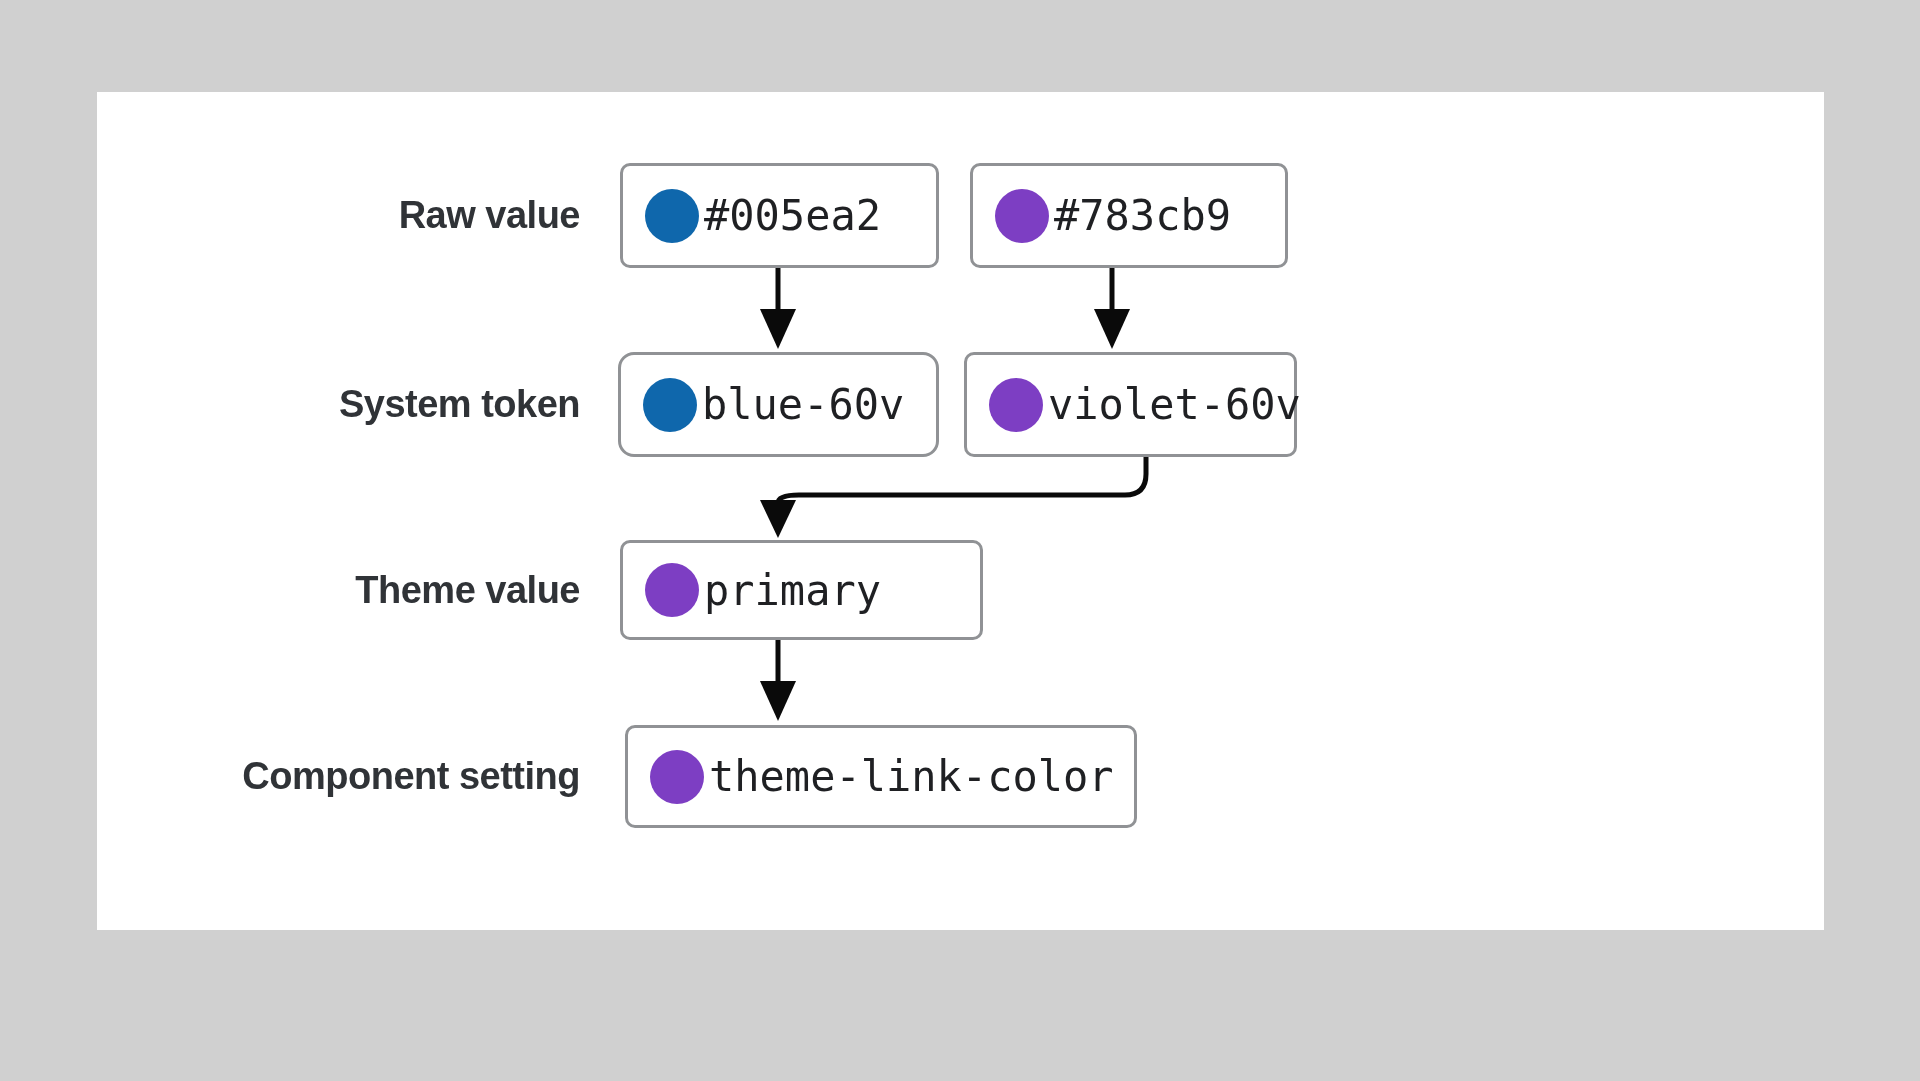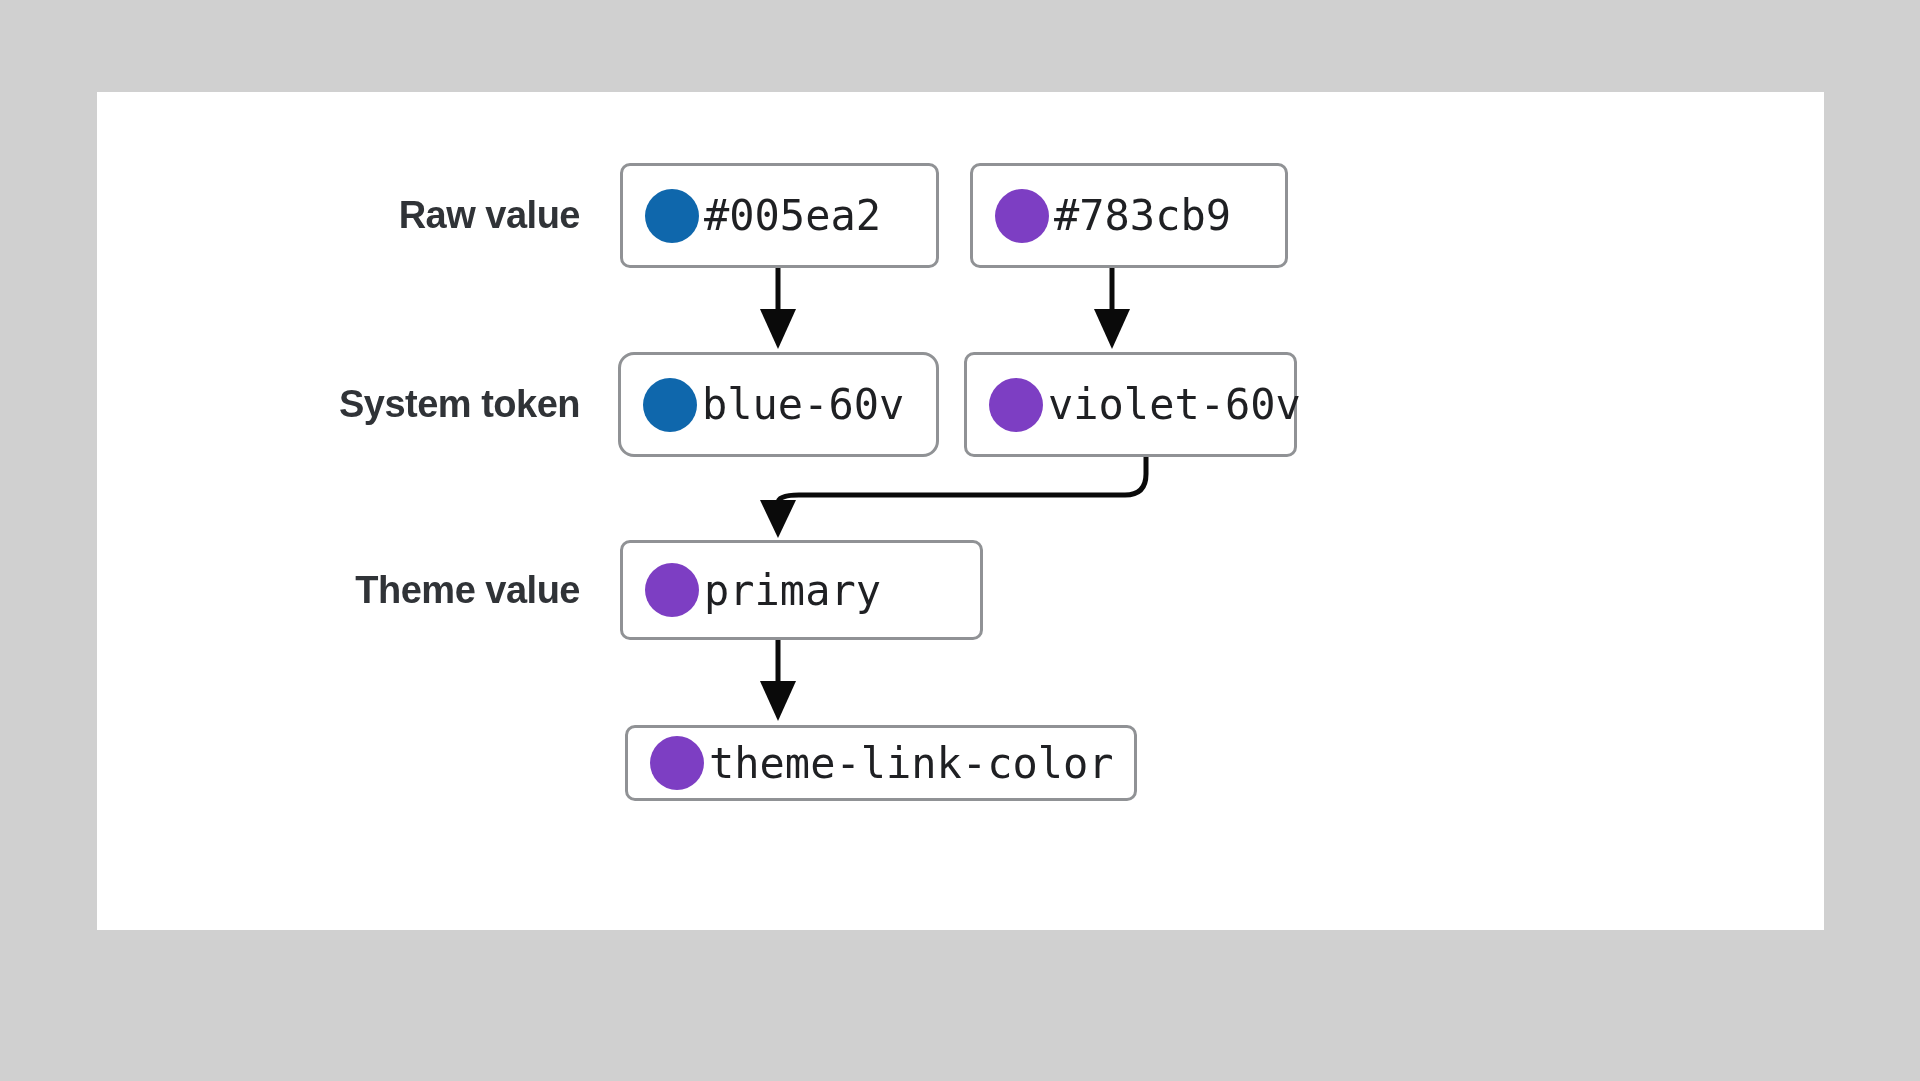--- a/index.html
+++ b/index.html
@@ -84,20 +84,21 @@
     </g>
     <g>
       <path d="M778 640 L778 684"></path>
       <polygon points="760,681 796,681 778,721"></polygon>
     </g>
   </svg>
 
   <div class="row-label" style="top:163px;height:105px;">Raw value</div>
   <div class="row-label" style="top:352px;height:105px;">System token</div>
   <div class="row-label" style="top:540px;height:100px;">Theme value</div>
+  <div class="row-label" style="top:725px;height:103px;">Component setting</div>
 
   <div class="token-box" style="left:620px;top:163px;width:319px;height:105px;">
     <span class="dot" style="background: rgb(15, 103, 172);"></span>
     <span class="token-text">#005ea2</span>
   </div>
   <div class="token-box" style="left:970px;top:163px;width:318px;height:105px;">
     <span class="dot" style="background: rgb(125, 62, 195);"></span>
     <span class="token-text">#783cb9</span>
   </div>
 
@@ -108,18 +109,18 @@
   <div class="token-box" style="left:964px;top:352px;width:333px;height:105px;">
     <span class="dot" style="background: rgb(125, 62, 195);"></span>
     <span class="token-text">violet-60v</span>
   </div>
 
   <div class="token-box" style="left:620px;top:540px;width:363px;height:100px;">
     <span class="dot" style="background: rgb(125, 62, 195);"></span>
     <span class="token-text">primary</span>
   </div>
 
-  <div class="token-box" style="left:625px;top:725px;width:512px;height:76px;">
+  <div class="token-box" style="left:625px;top:725px;width:512px;height:103px;">
     <span class="dot" style="background: rgb(125, 62, 195);"></span>
     <span class="token-text">theme-link-color</span>
   </div>
 
 </div>
 
 </body></html>

